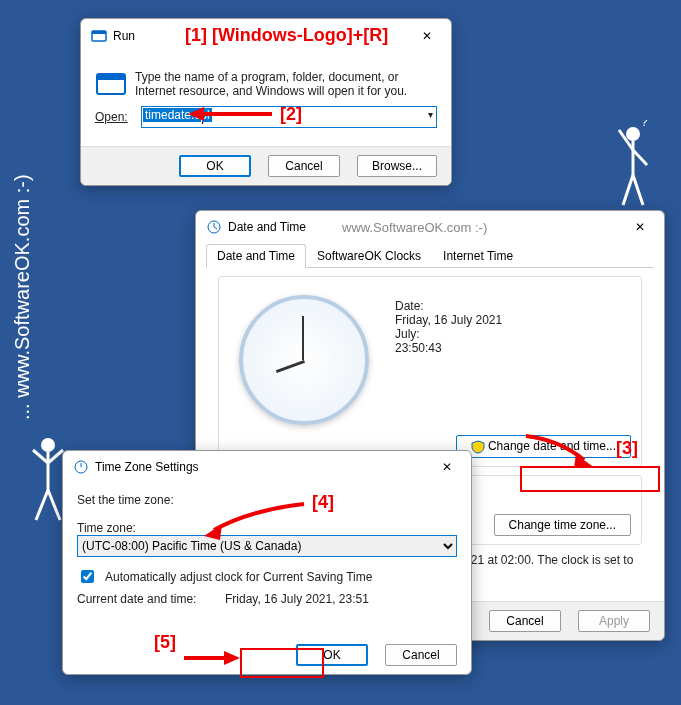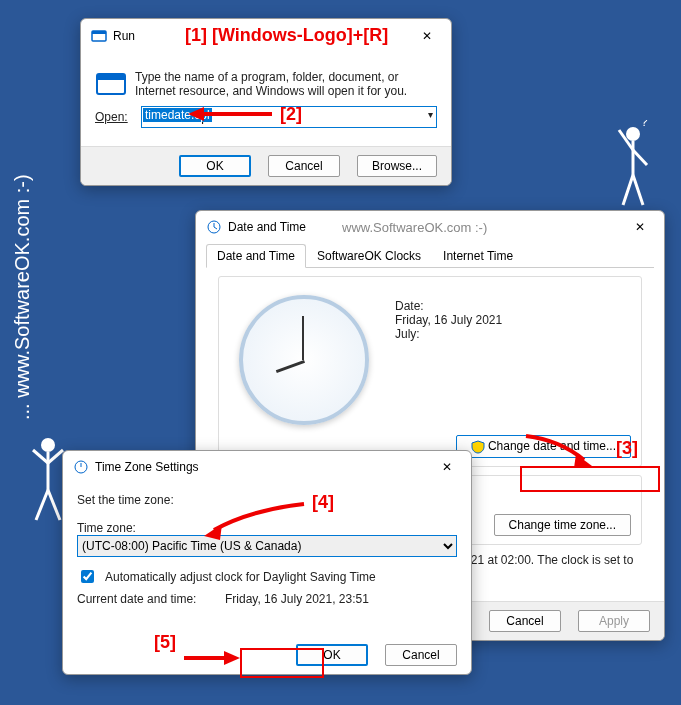--- a/index.html
+++ b/index.html
@@ -119,20 +119,21 @@
     <div class="tab">Internet Time</div>
   </div>
   <div class="content" style="padding-top:0;">
     <div class="group" style="margin-top:8px;">
       <div style="display:flex; gap:16px;">
         <div class="clock"></div>
         <div style="flex:1; padding-top:14px;">
           <div>Date:</div>
           <div style="margin-bottom:0;">Friday, 16 July 2021</div>
           <div>July:</div>
+          <div>23:50:43</div>
         </div>
       </div>
       <div style="text-align:right;">
         <button class="btn" style="border-color:#0078d4;">
           <svg class="shield" viewBox="0 0 14 14">
               <path d="M7 1 L13 3 V7 C13 10 10 13 7 13 C4 13 1 10 1 7 V3 Z" fill="#ffd400" stroke="#06c"></path>
             </svg>
           <span>Change date and time...</span>
         </button>
       </div>
@@ -166,21 +167,21 @@
     <span class="close">✕</span>
   </div>
   <div class="content">
     <div>Set the time zone:</div>
     <div style="margin-top:14px;">Time zone:</div>
     <select style="border-color:#0078d4;">
       <option>(UTC-08:00) Pacific Time (US &amp; Canada)</option>
     </select>
     <div class="row" style="margin-top:10px;">
       <input type="checkbox" checked="" style="accent-color: rgb(0, 120, 212);">
-      <span>Automatically adjust clock for Daylight Saving Time</span>
+      <span>Automatically adjust clock for Current Saving Time</span>
     </div>
     <div class="row" style="margin-top:0;align-items:flex-end;">
       <span style="width:140px;">Current date and time:</span>
       <span>Friday, 16 July 2021, 23:51</span>
     </div>
   </div>
   <div class="btnrow" style="border-top:none; padding-top:20px;">
     <button class="btn focus">OK</button>
     <button class="btn">Cancel</button>
   </div>

